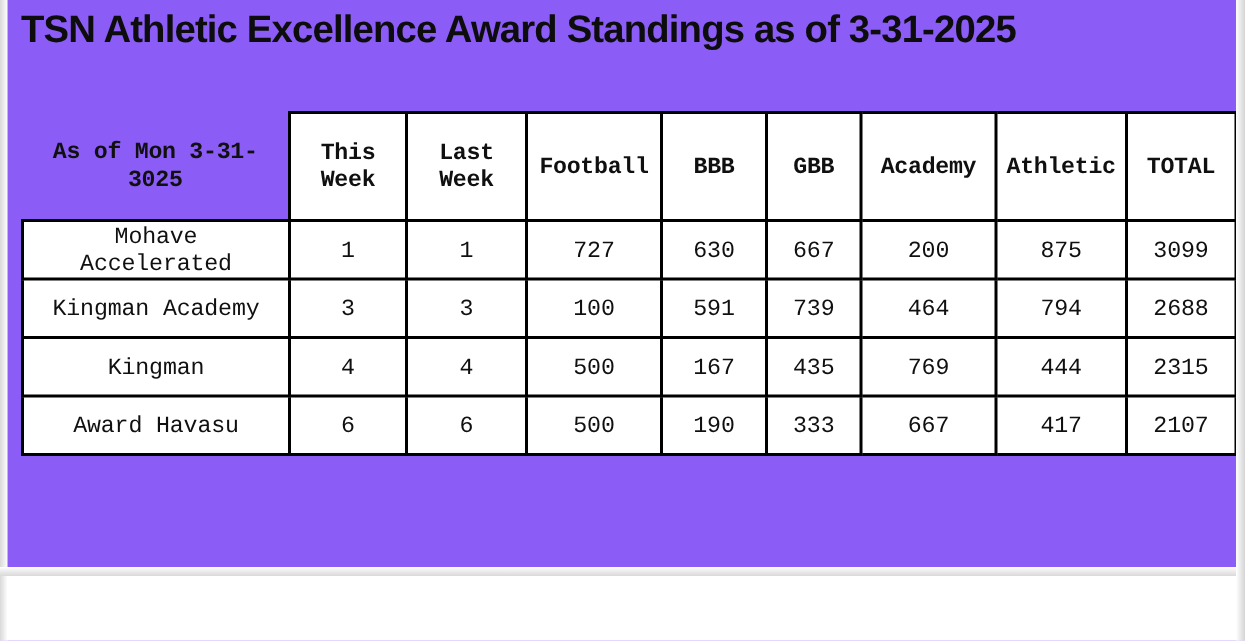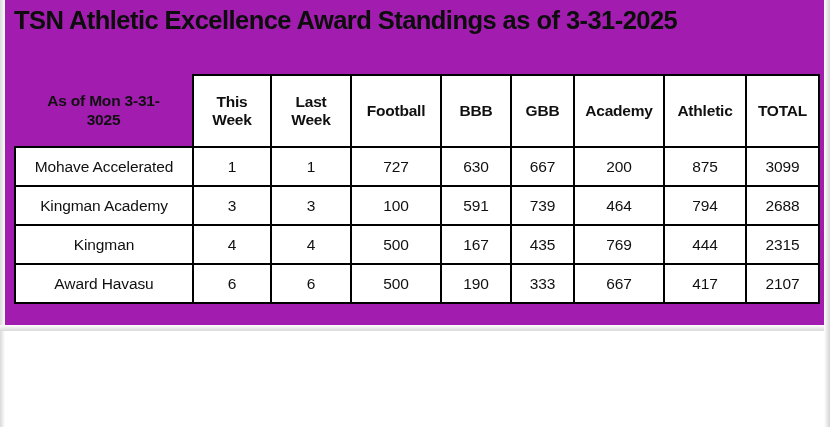--- a/index.html
+++ b/index.html
@@ -11,22 +11,22 @@
     width: 830px;
     height: 427px;
     overflow: hidden;
     font-family: "Liberation Sans", sans-serif;
   }
 
   
   #page {
     position: relative;
     width: 830px;
-    height: 331px;
-    background: #a21caf;
+    height: 384px;
+    background: #8b5cf6;
     box-sizing: border-box;
   }
   
   #page::before {
     content: "";
     position: absolute;
     left: 0; top: 0;
     width: 5px; height: 427px;
     background: linear-gradient(to right, #d9d9d9, #efefef 60%, #ffffff);
   }
@@ -59,21 +59,21 @@
     font-family: "Liberation Sans", sans-serif;
   }
 
   
   #standings-table {
     position: absolute;
     left: 14px;
     top: 74px;
     border-collapse: collapse;
     table-layout: fixed;
-    font-family: Liberation Sans, sans-serif;
+    font-family: Liberation Mono, monospace;
     color: #101010;
   }
 
   #standings-table th,
   #standings-table td {
     border: 2px solid #000000;
     padding: 0 6px;
     box-sizing: border-box;
     text-align: center;
     vertical-align: middle;

